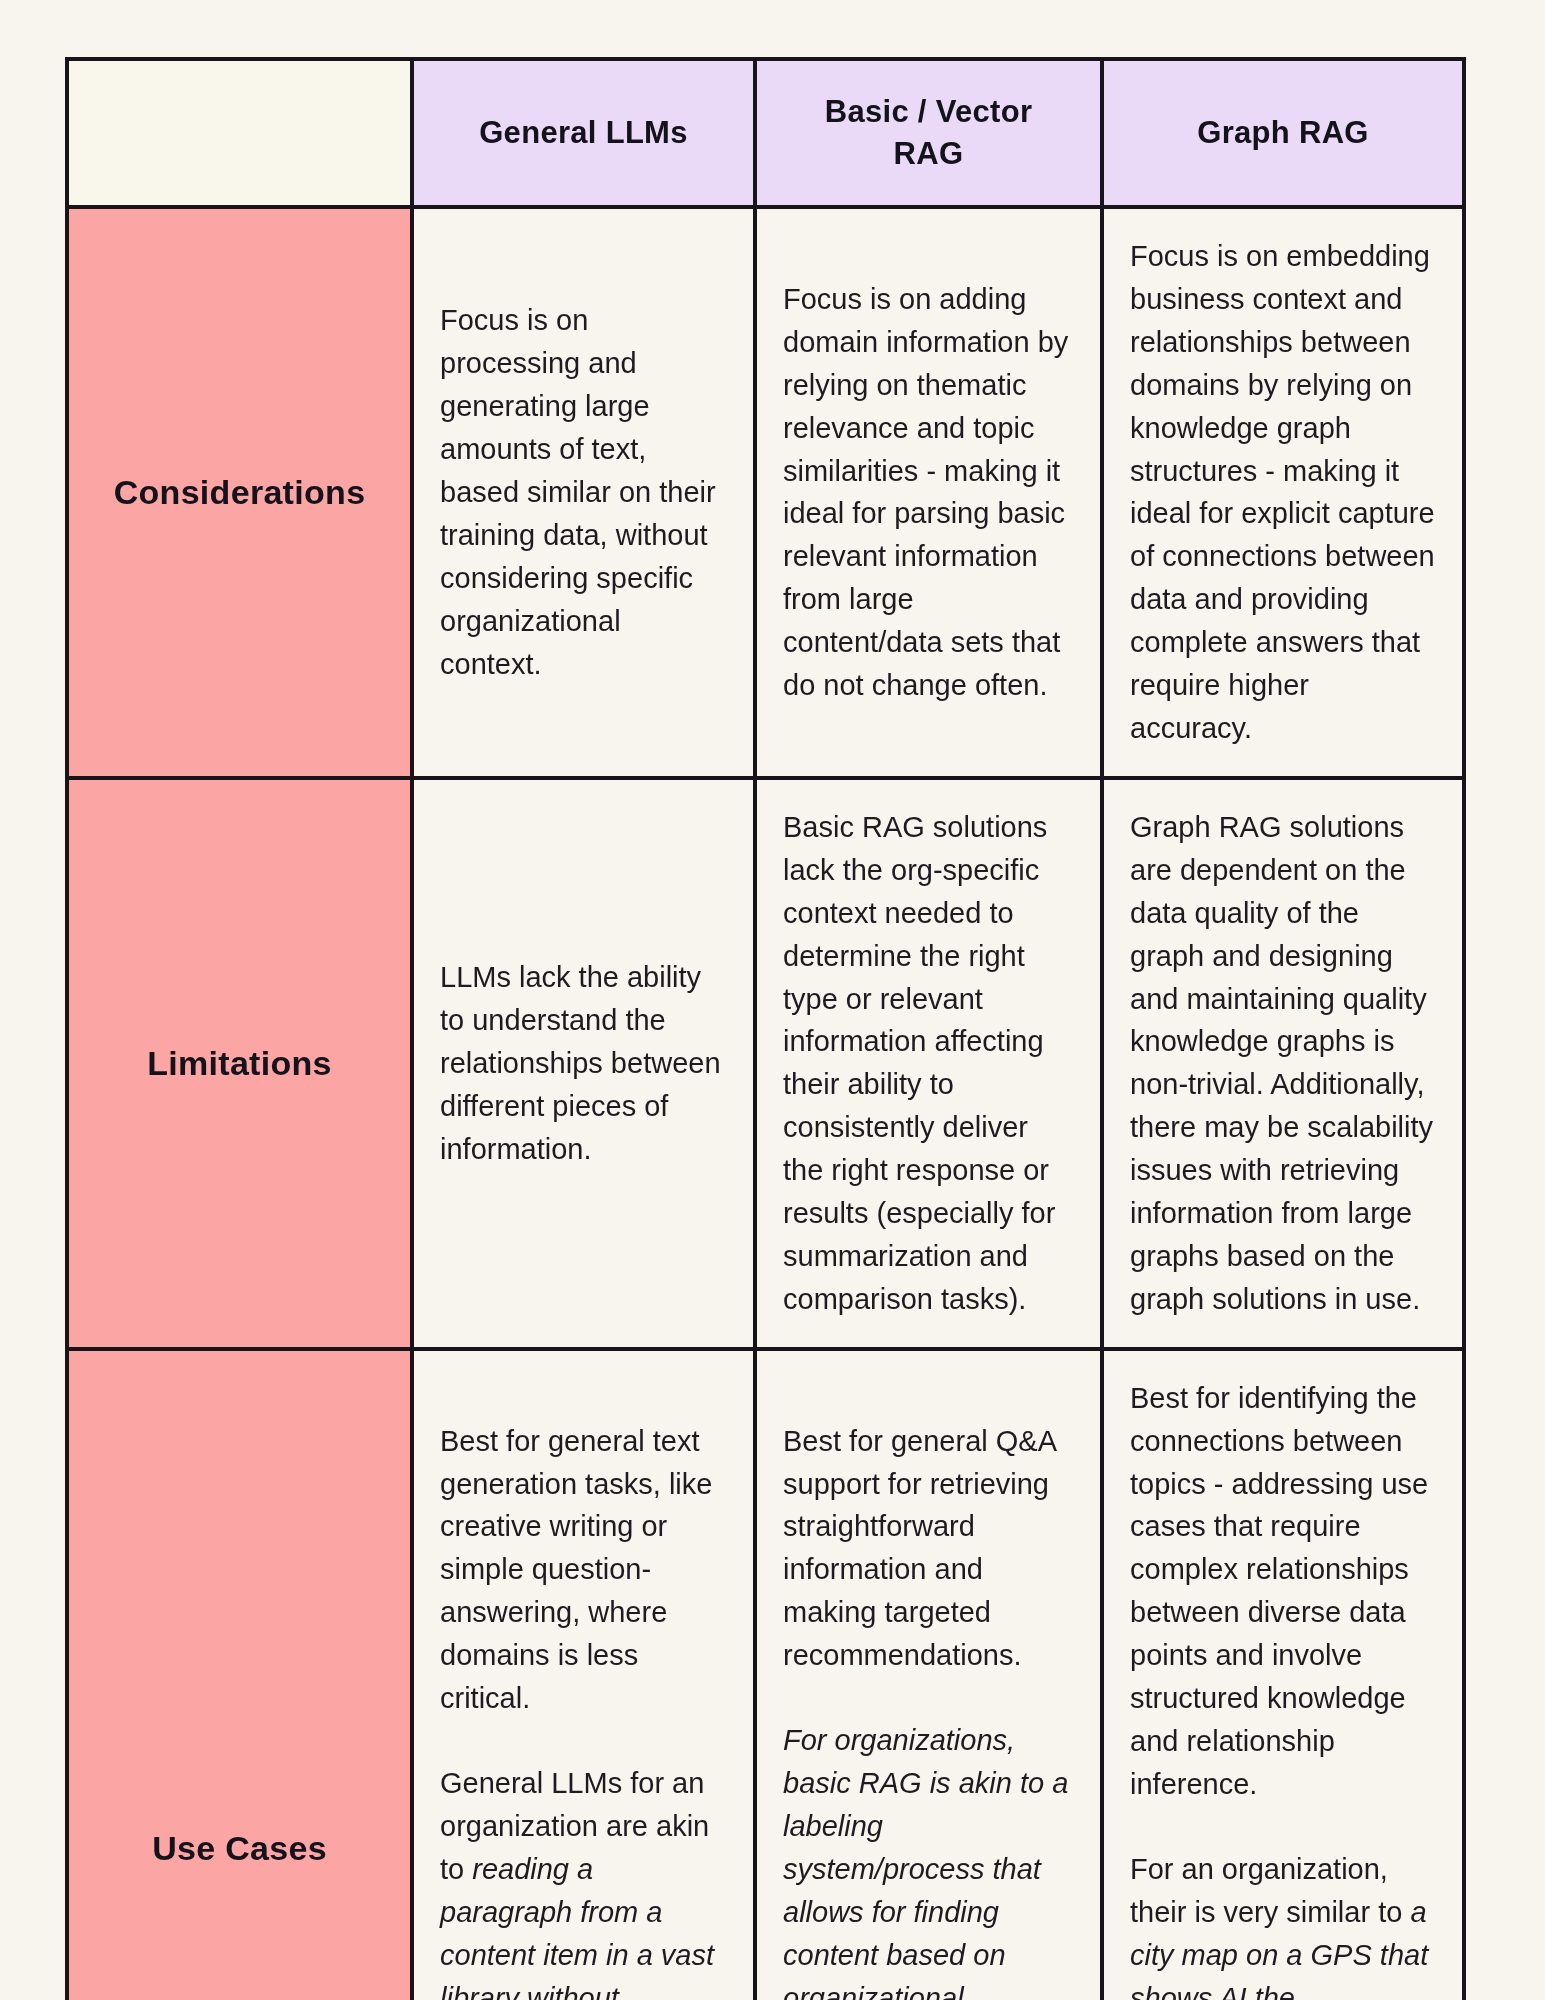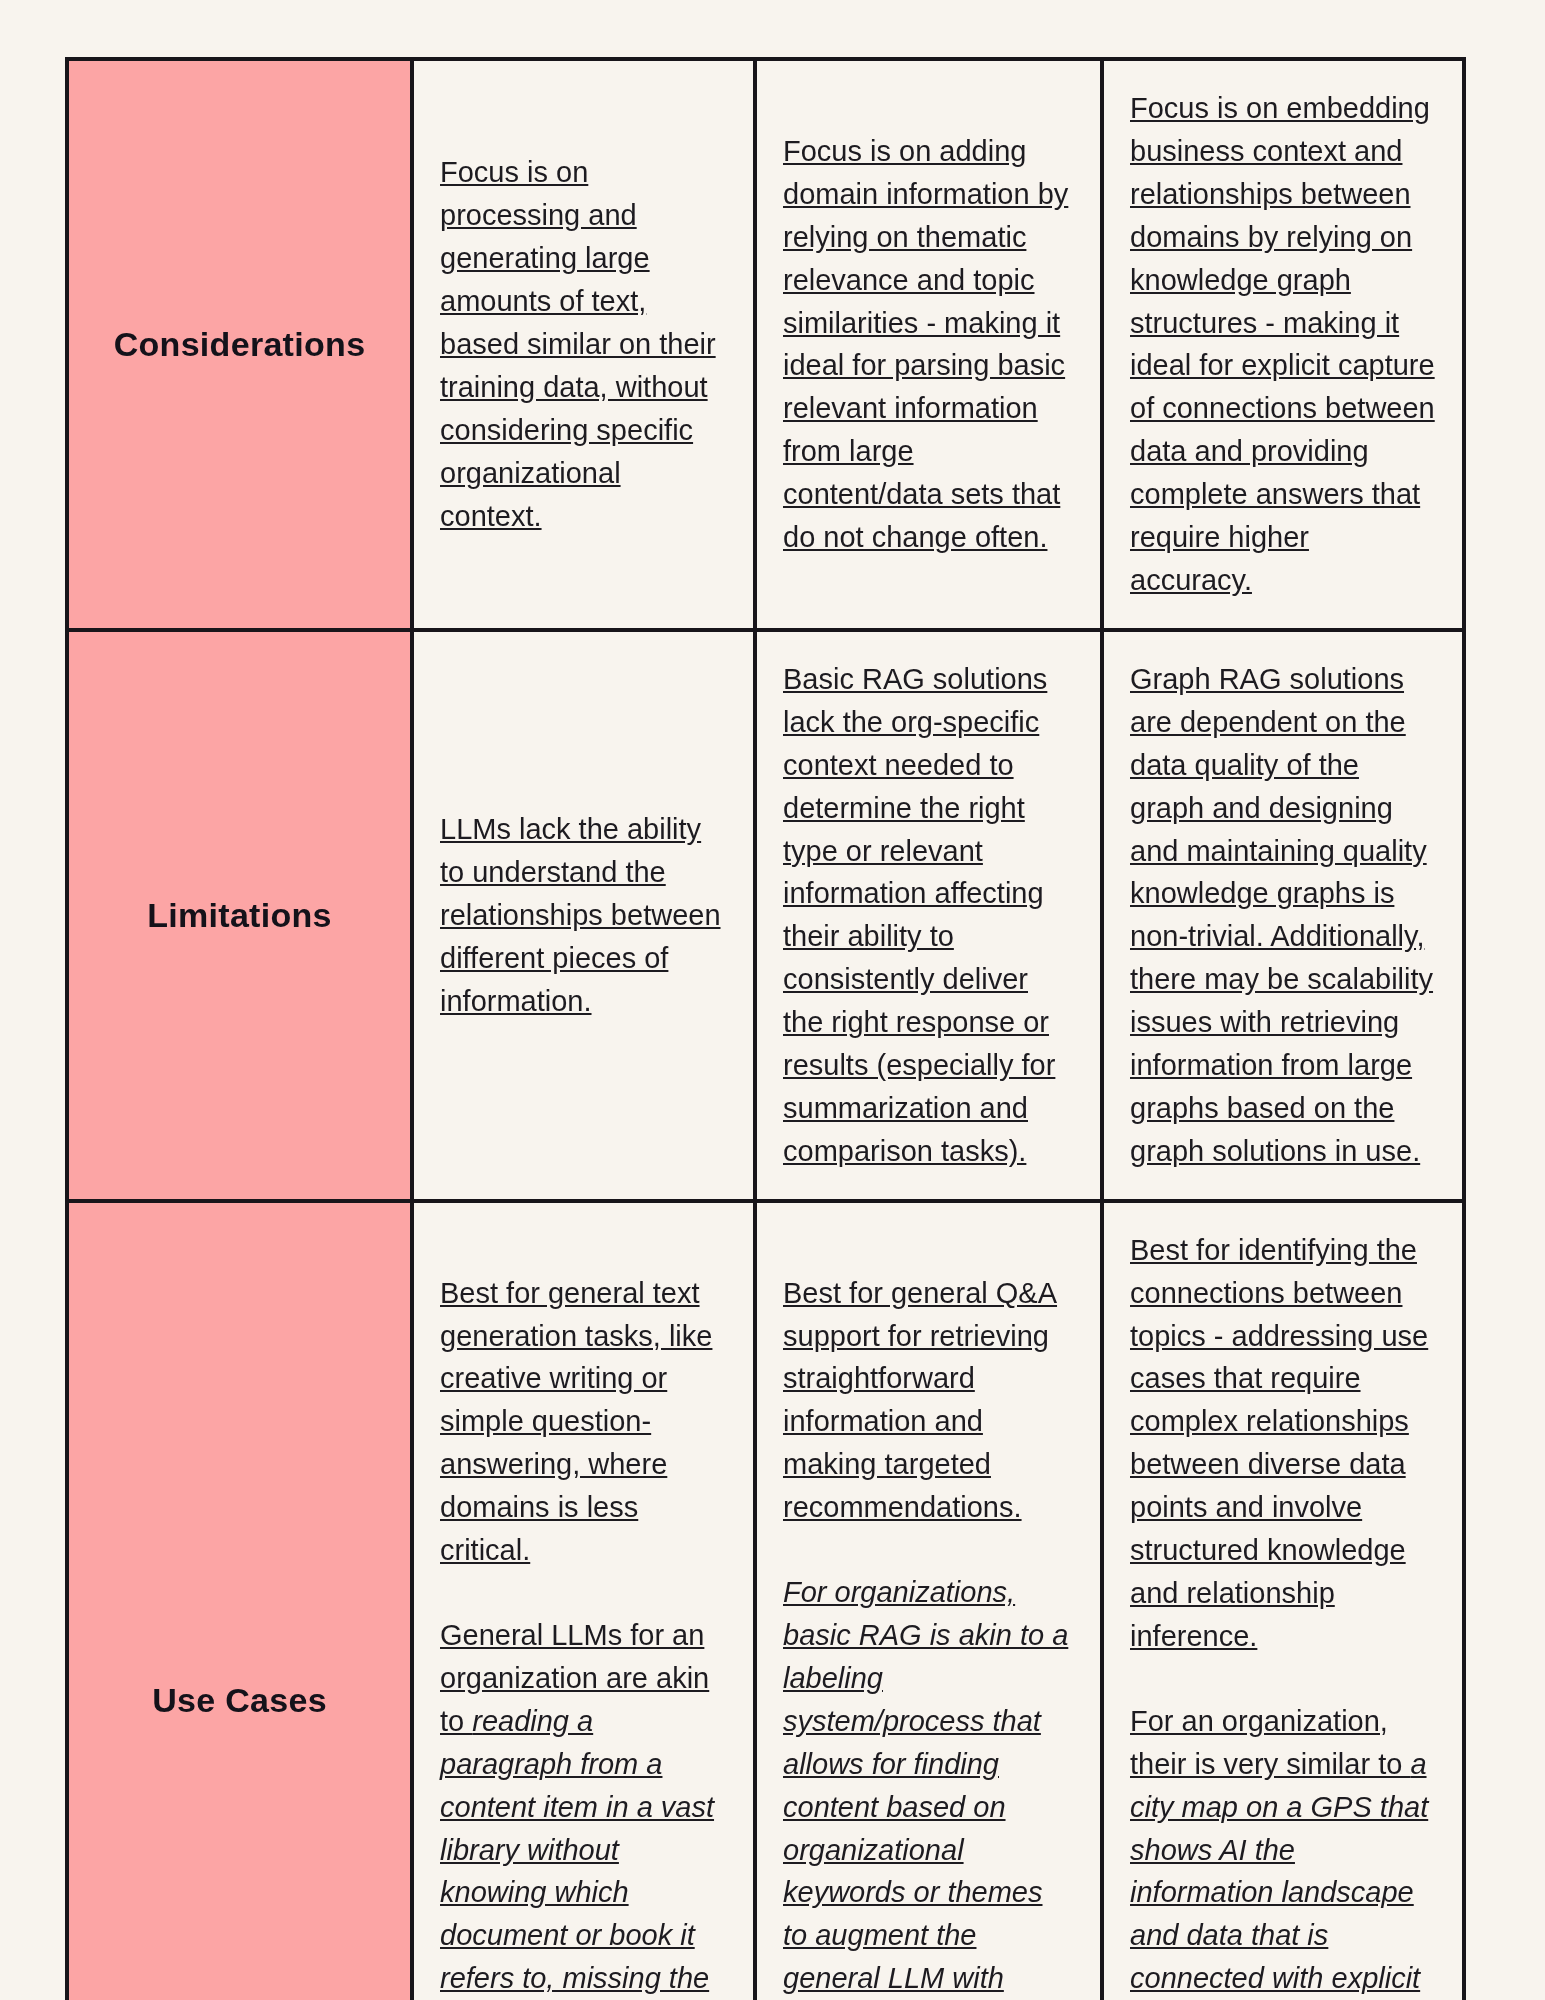--- a/index.html
+++ b/index.html
@@ -56,21 +56,20 @@
     padding: 8px 12px;
   }
   td.body-cell {
     background: #f8f4ee;
     color: #1d1b20;
     font-size: 29px;
     line-height: 1.48;
     text-align: left;
     vertical-align: middle;
     padding: 26px 26px;
-    text-decoration: underline;
   }
   tr.r-considerations { height: 498px; }
   tr.r-limitations    { height: 512px; }
   tr.r-usecases       { height: 735px; }
 
   td.body-cell p { margin: 0; }
   td.body-cell p + p { margin-top: 42px; }
   .em { font-style: italic; }
 </style>
 </head>
@@ -78,20 +77,27 @@
 
 <div class="table-wrap">
   <table class="compare">
     <colgroup>
       <col class="c0">
         <col class="c1">
         <col class="c2">
         <col class="c3">
     </colgroup>
     <tbody>
+        <tr>
+      <th class="corner"></th>
+      <th class="col-head">General LLMs</th>
+      <th class="col-head">Basic / Vector
+RAG</th>
+      <th class="col-head">Graph RAG</th>
+    </tr>
 
     <tr class="r-considerations">
       <td class="row-label">Considerations</td>
       <td class="body-cell">
         <p>Focus is on processing and generating large amounts of text, based similar on their training data, without considering specific organizational context.</p>
       </td>
       <td class="body-cell">
         <p>Focus is on adding domain information by relying on thematic relevance and topic similarities - making it ideal for parsing basic relevant information from large content/data sets that do not change often.</p>
       </td>
       <td class="body-cell">

